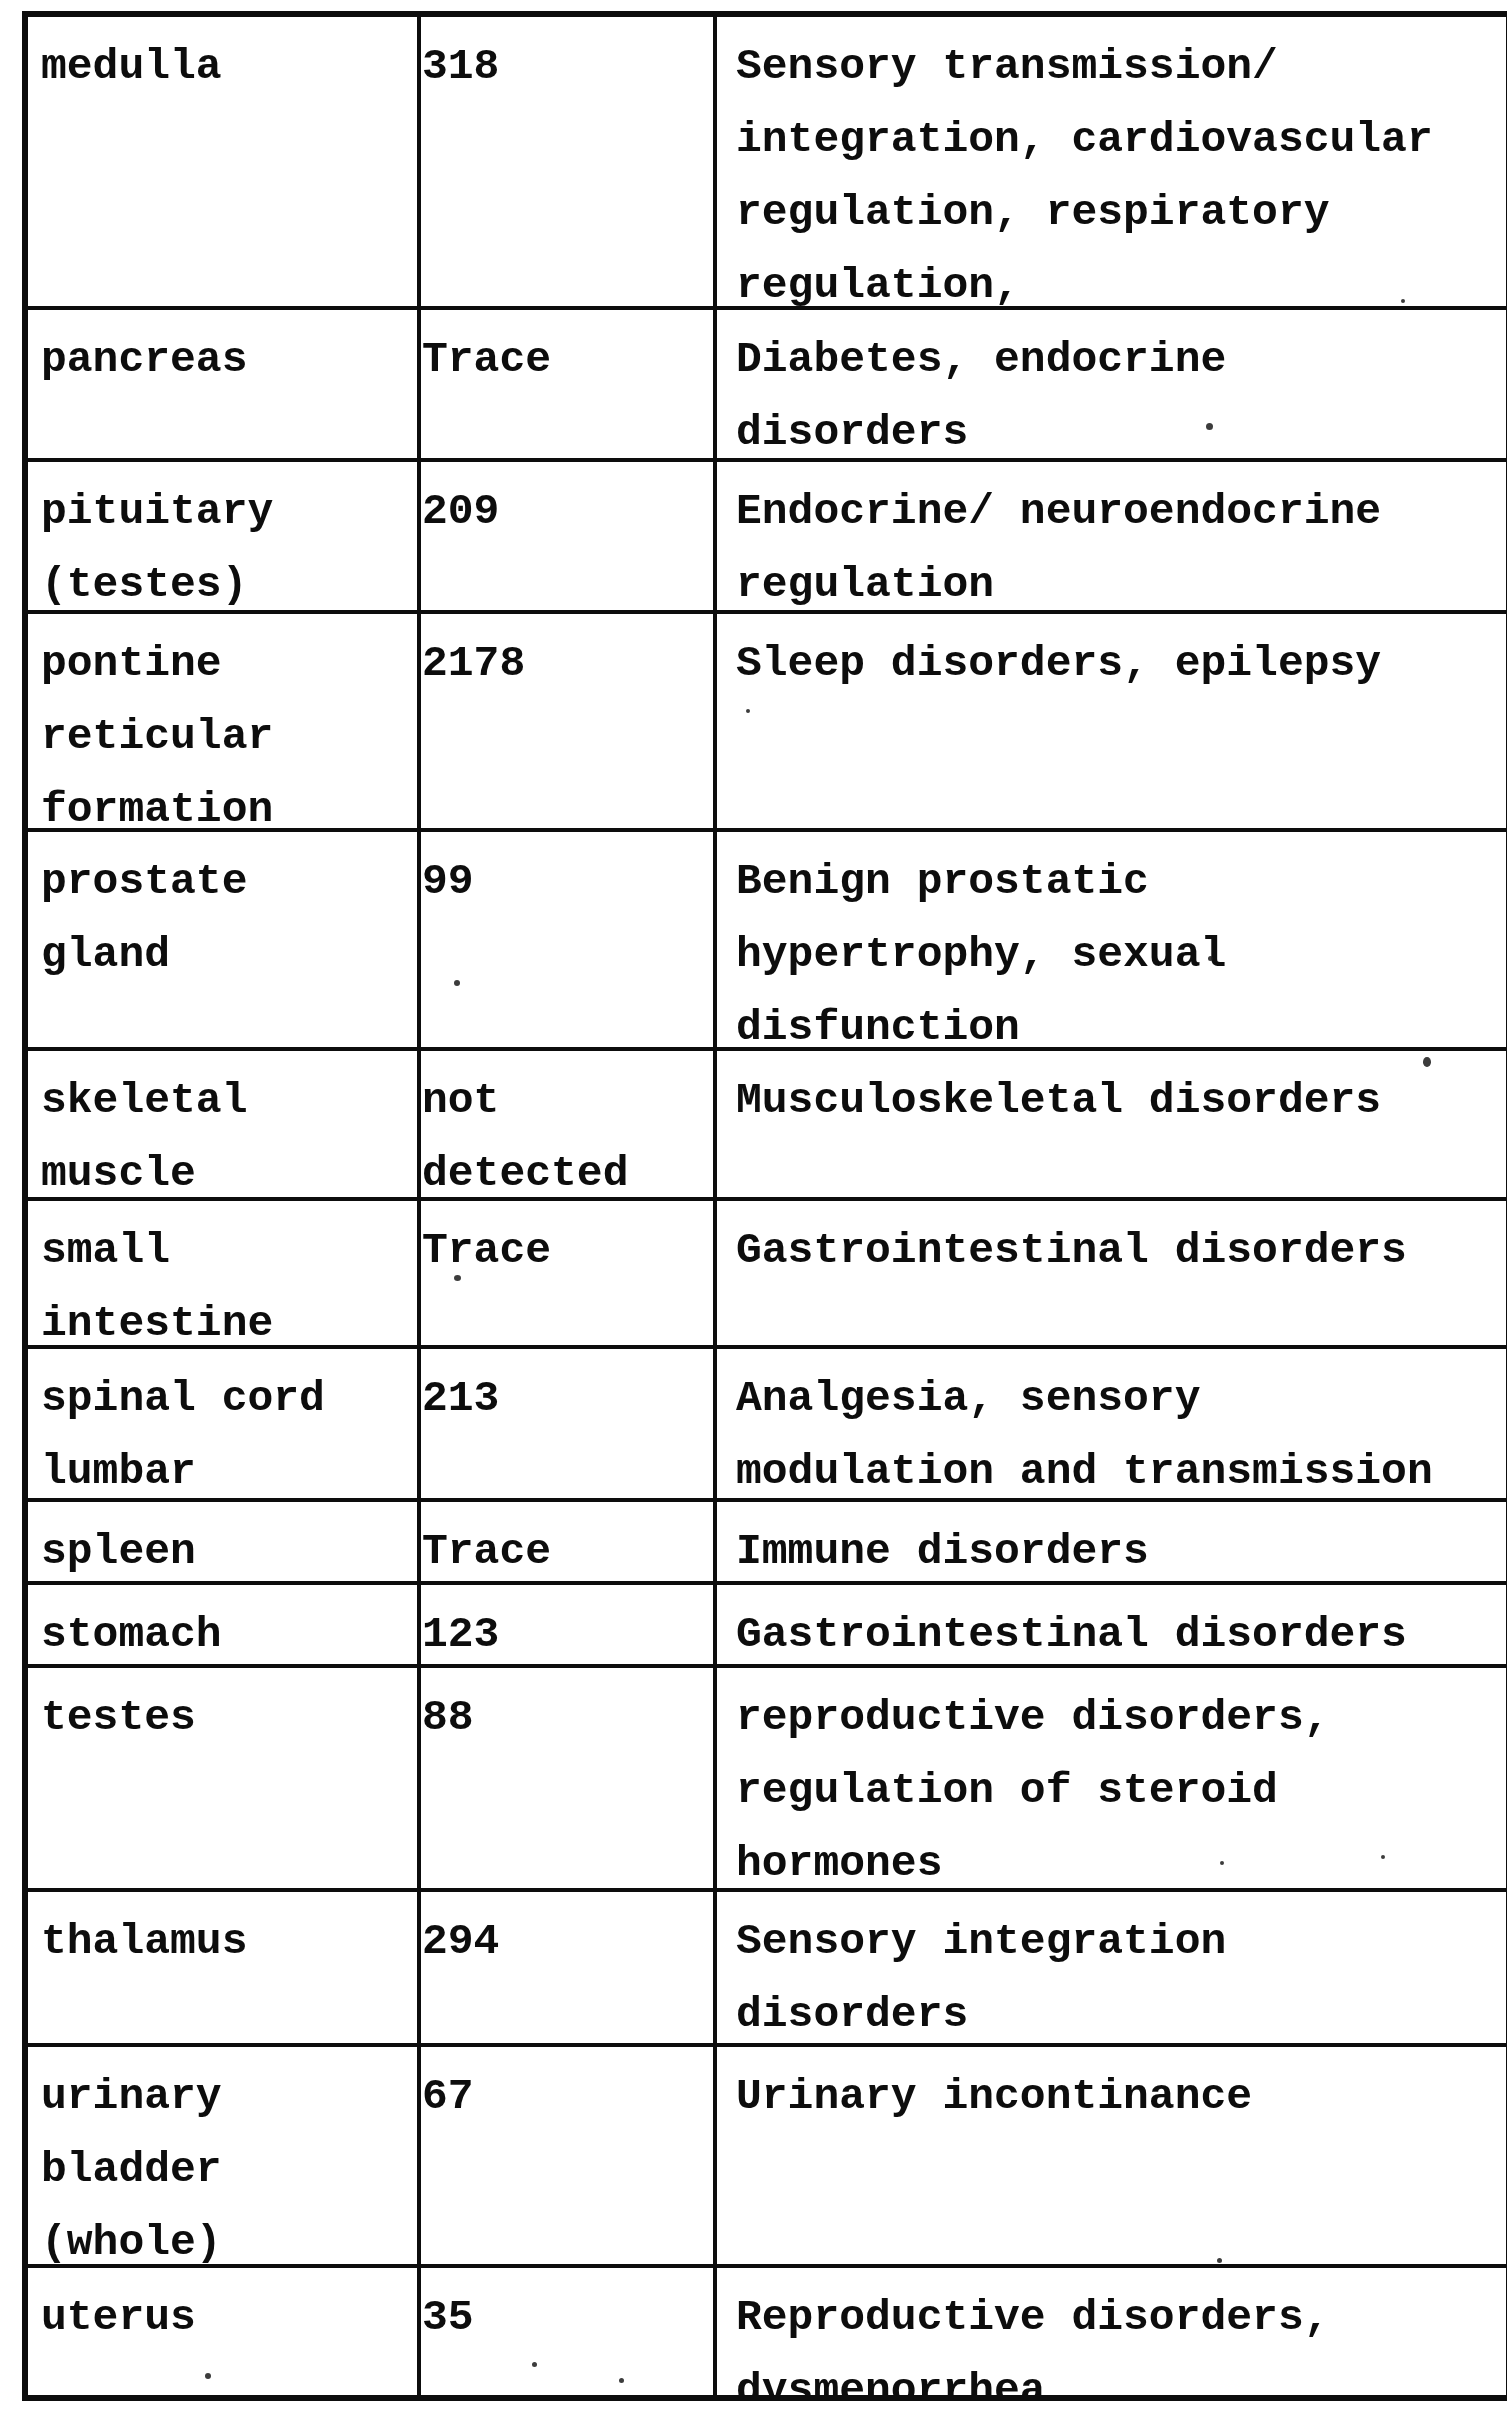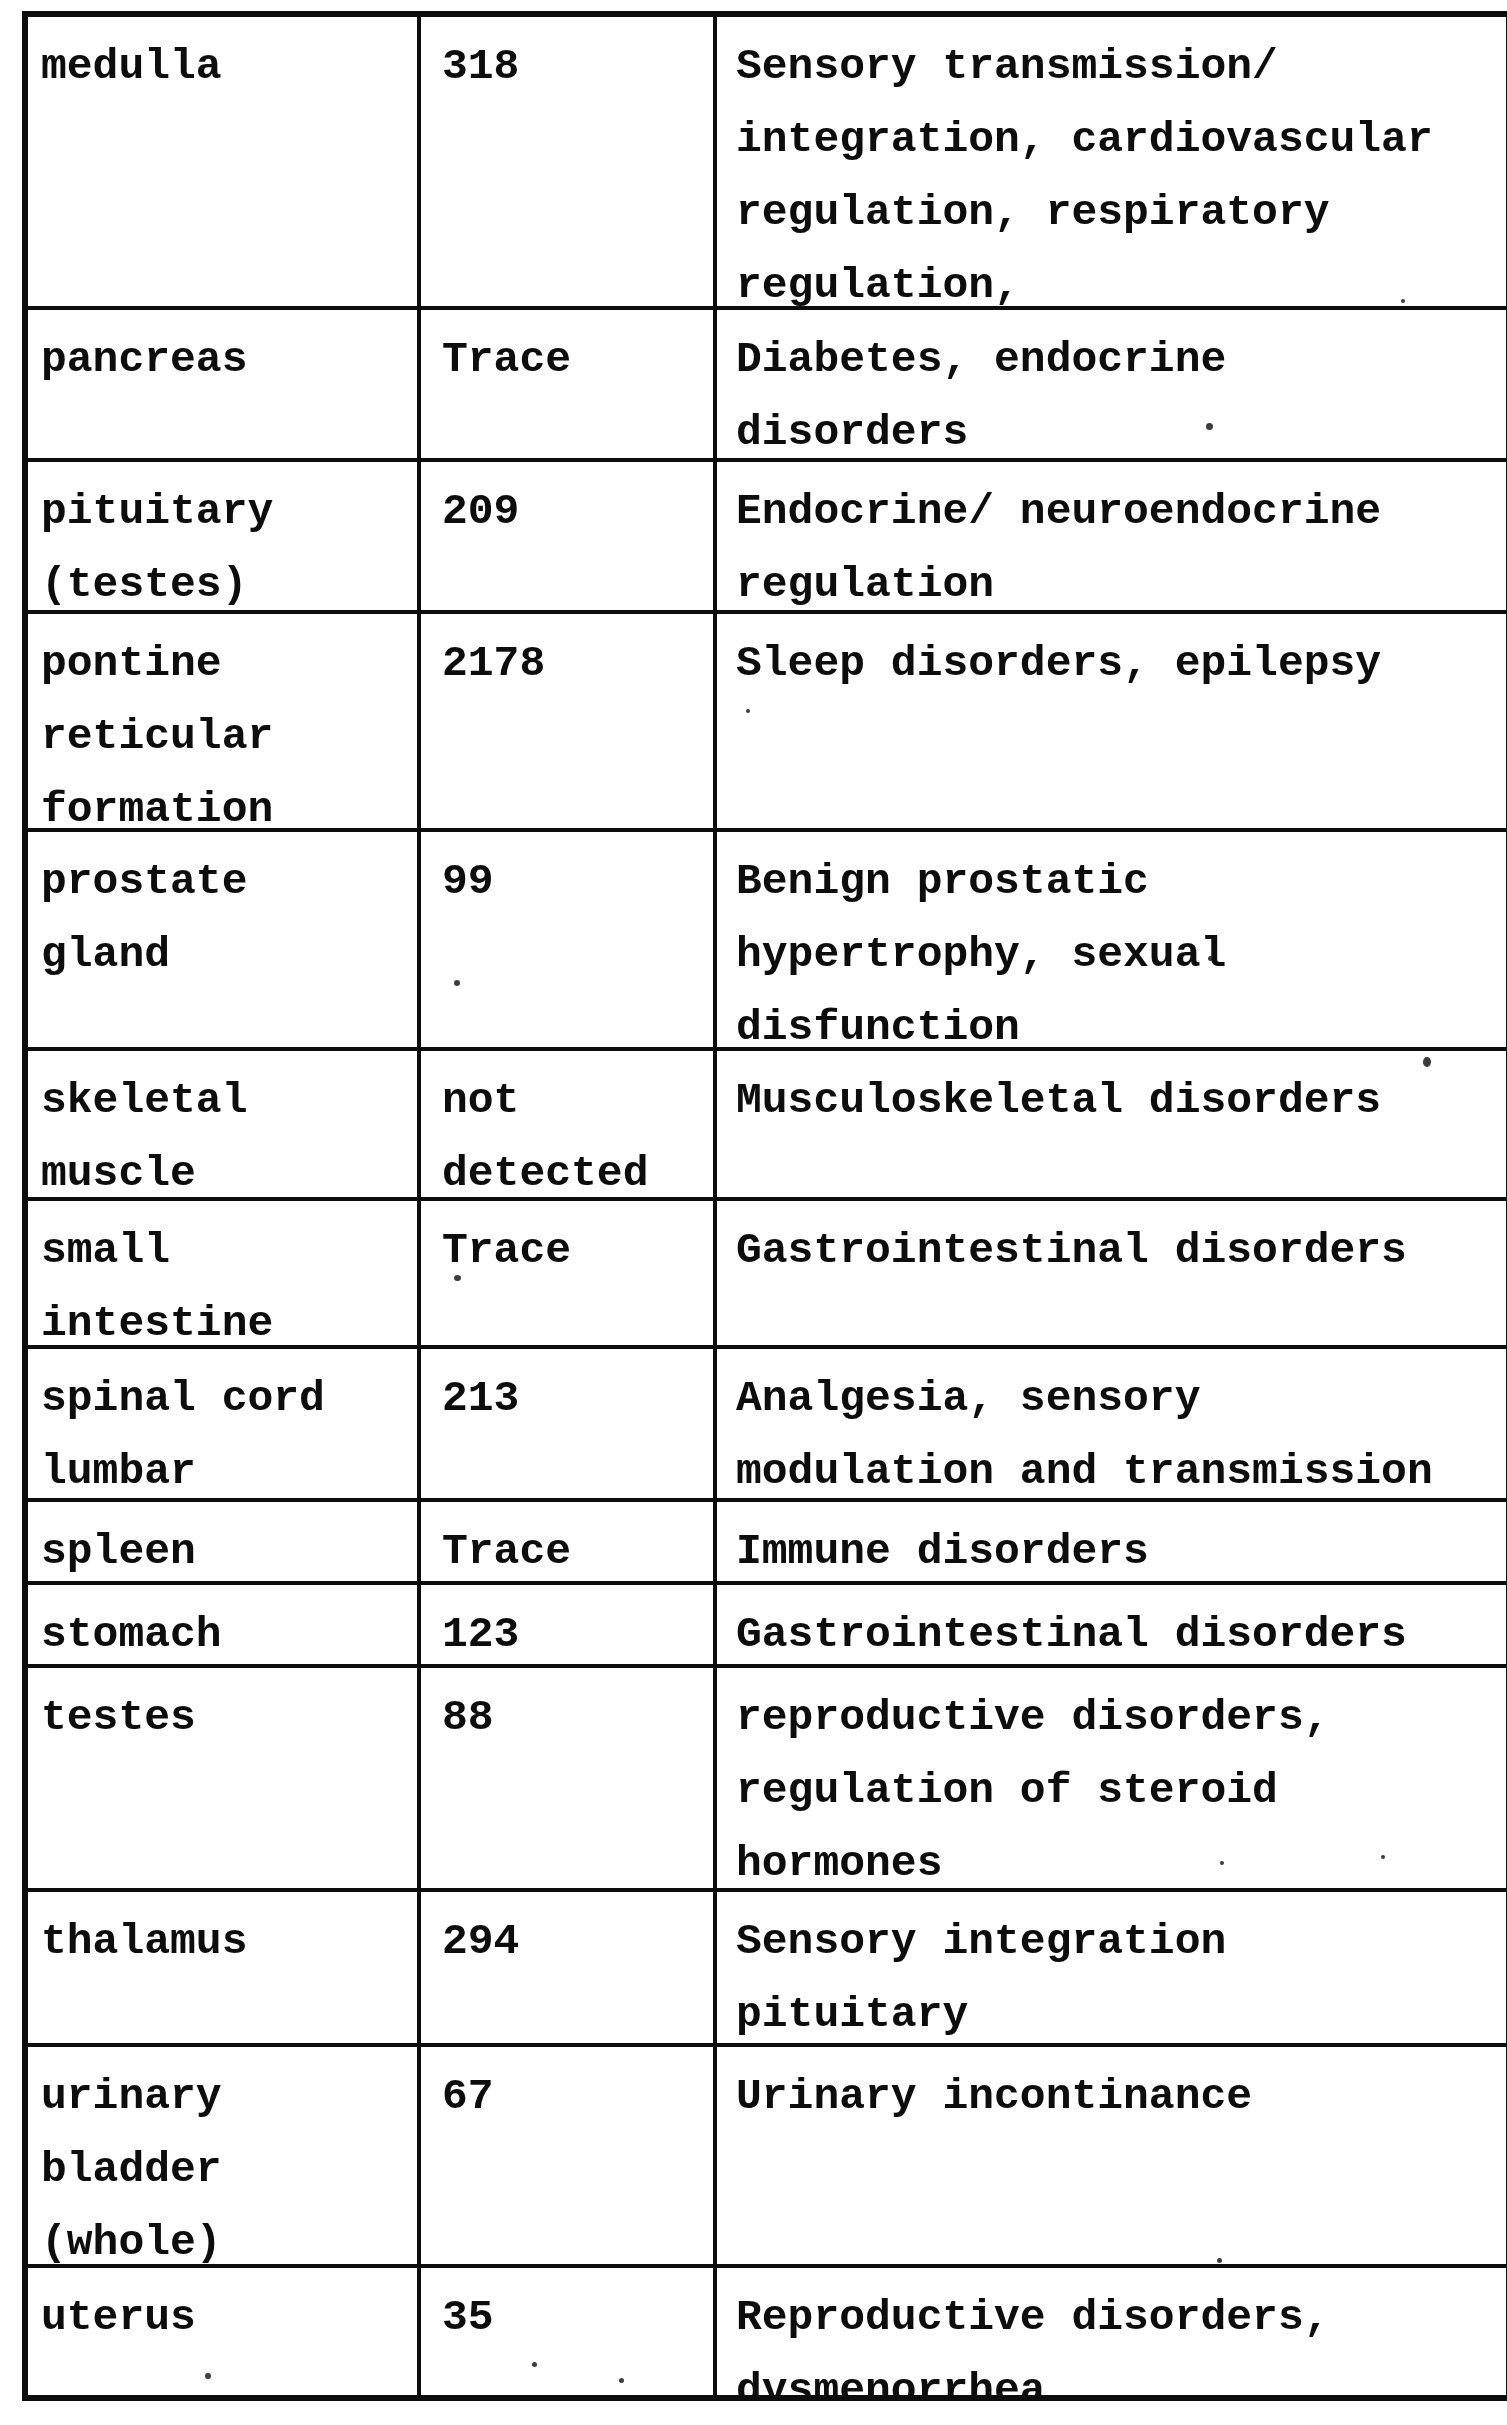--- a/index.html
+++ b/index.html
@@ -49,21 +49,21 @@
     letter-spacing: 0;
   }
   .c-tissue {
     width: 393px;
     border-right: 4.3px solid #0d0d0d;
     padding-left: 13px;
   }
   .c-level {
     width: 296px;
     border-right: 4.3px solid #0d0d0d;
-    padding-left: 21px;
+    padding-left: 1px;
   }
   .c-indication {
     flex: 1;
     padding-left: 19px;
   }
   
   .speck {
     position: absolute;
     background: #1a1a1a;
     border-radius: 50%;
@@ -158,21 +158,21 @@
       <div class="cell c-level">88</div>
       <div class="cell c-indication">reproductive disorders,
 regulation of steroid
 hormones</div>
     </div>
 
     <div class="row" style="height:155px">
       <div class="cell c-tissue">thalamus</div>
       <div class="cell c-level">294</div>
       <div class="cell c-indication">Sensory integration
-pituitary</div>
+disorders</div>
     </div>
 
     <div class="row" style="height:221px">
       <div class="cell c-tissue">urinary
 bladder
 (whole)</div>
       <div class="cell c-level">67</div>
       <div class="cell c-indication">Urinary incontinance</div>
     </div>
 

